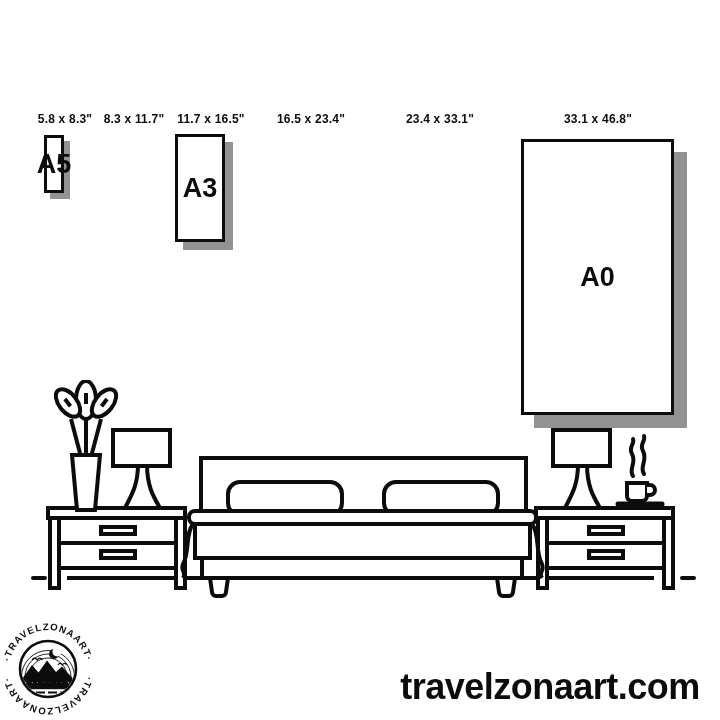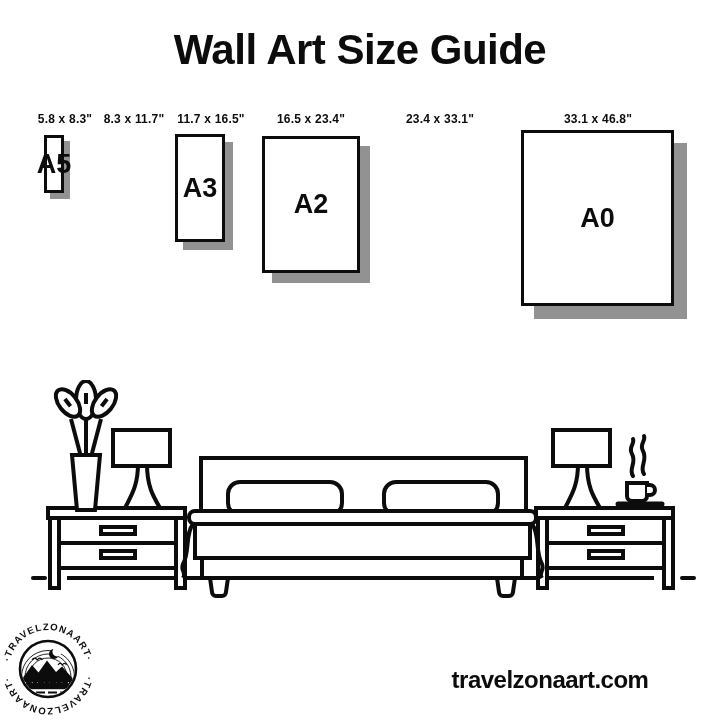--- a/index.html
+++ b/index.html
@@ -9,46 +9,42 @@
     font-size:42px;font-weight:800;letter-spacing:-0.5px;color:var(--ink,#0c0c0c);}
   .dim-label{position:absolute;top:112px;width:140px;text-align:center;
     font-size:12px;font-weight:700;letter-spacing:0.2px;color:var(--ink,#0c0c0c);white-space:nowrap;}
   .frame{position:absolute;background:#fff;border:3px solid var(--ink,#0c0c0c);
     box-sizing:border-box;display:flex;align-items:center;justify-content:center;
     box-shadow:var(--sh) var(--sh) 0 0 var(--shadow,#929292);}
   .frame-letter{font-size:27px;font-weight:700;color:var(--ink,#0c0c0c);}
   .scene{position:absolute;left:0;top:380px;}
   .logo{position:absolute;left:2px;top:620px;}
   .website{position:absolute;left:400px;top:666px;width:300px;text-align:center;
-    font-size:24px;font-weight:800;letter-spacing:-0.5px;color:var(--ink,#0c0c0c);white-space:nowrap;}
+    font-size:36px;font-weight:800;letter-spacing:-0.5px;color:var(--ink,#0c0c0c);white-space:nowrap;}
 </style>
 </head>
 <body>
 
 <div class="canvas">
 
-  <div class="title">Wall Art Size Guide</div>
 
   <div class="dim-label" style="left:-5px">5.8 x 8.3"</div>
   <div class="dim-label" style="left:64px">8.3 x 11.7"</div>
   <div class="dim-label" style="left:141px">11.7 x 16.5"</div>
   <div class="dim-label" style="left:241px">16.5 x 23.4"</div>
   <div class="dim-label" style="left:370px">23.4 x 33.1"</div>
   <div class="dim-label" style="left:528px">33.1 x 46.8"</div>
 
   <div class="frame" style="left:44px;top:135px;width:20px;height:58px;--sh:6px">
     <span class="frame-letter">A5</span>
   </div>
   <div class="frame" style="left:175px;top:134px;width:50px;height:108px;--sh:8px">
     <span class="frame-letter">A3</span>
   </div>
-  <div class="frame" style="left:262px;top:136px;width:98px;height:137px;--sh:10px">
-    <span class="frame-letter">A2</span>
-  </div>
-  <div class="frame" style="left:521px;top:130px;width:153px;height:176px;--sh:13px">
+  <div class="frame" style="left:521px;top:139px;width:153px;height:276px;--sh:13px">
     <span class="frame-letter">A0</span>
   </div>
 
   <svg class="scene" width="720" height="230" viewBox="0 380 720 230" aria-hidden="true">
 
     <g stroke="#0c0c0c" stroke-width="4" fill="none">
       <line x1="33" y1="578" x2="45" y2="578" stroke-linecap="round"></line>
       <line x1="67" y1="578" x2="654" y2="578"></line>
       <line x1="682" y1="578" x2="694" y2="578" stroke-linecap="round"></line>
     </g>

